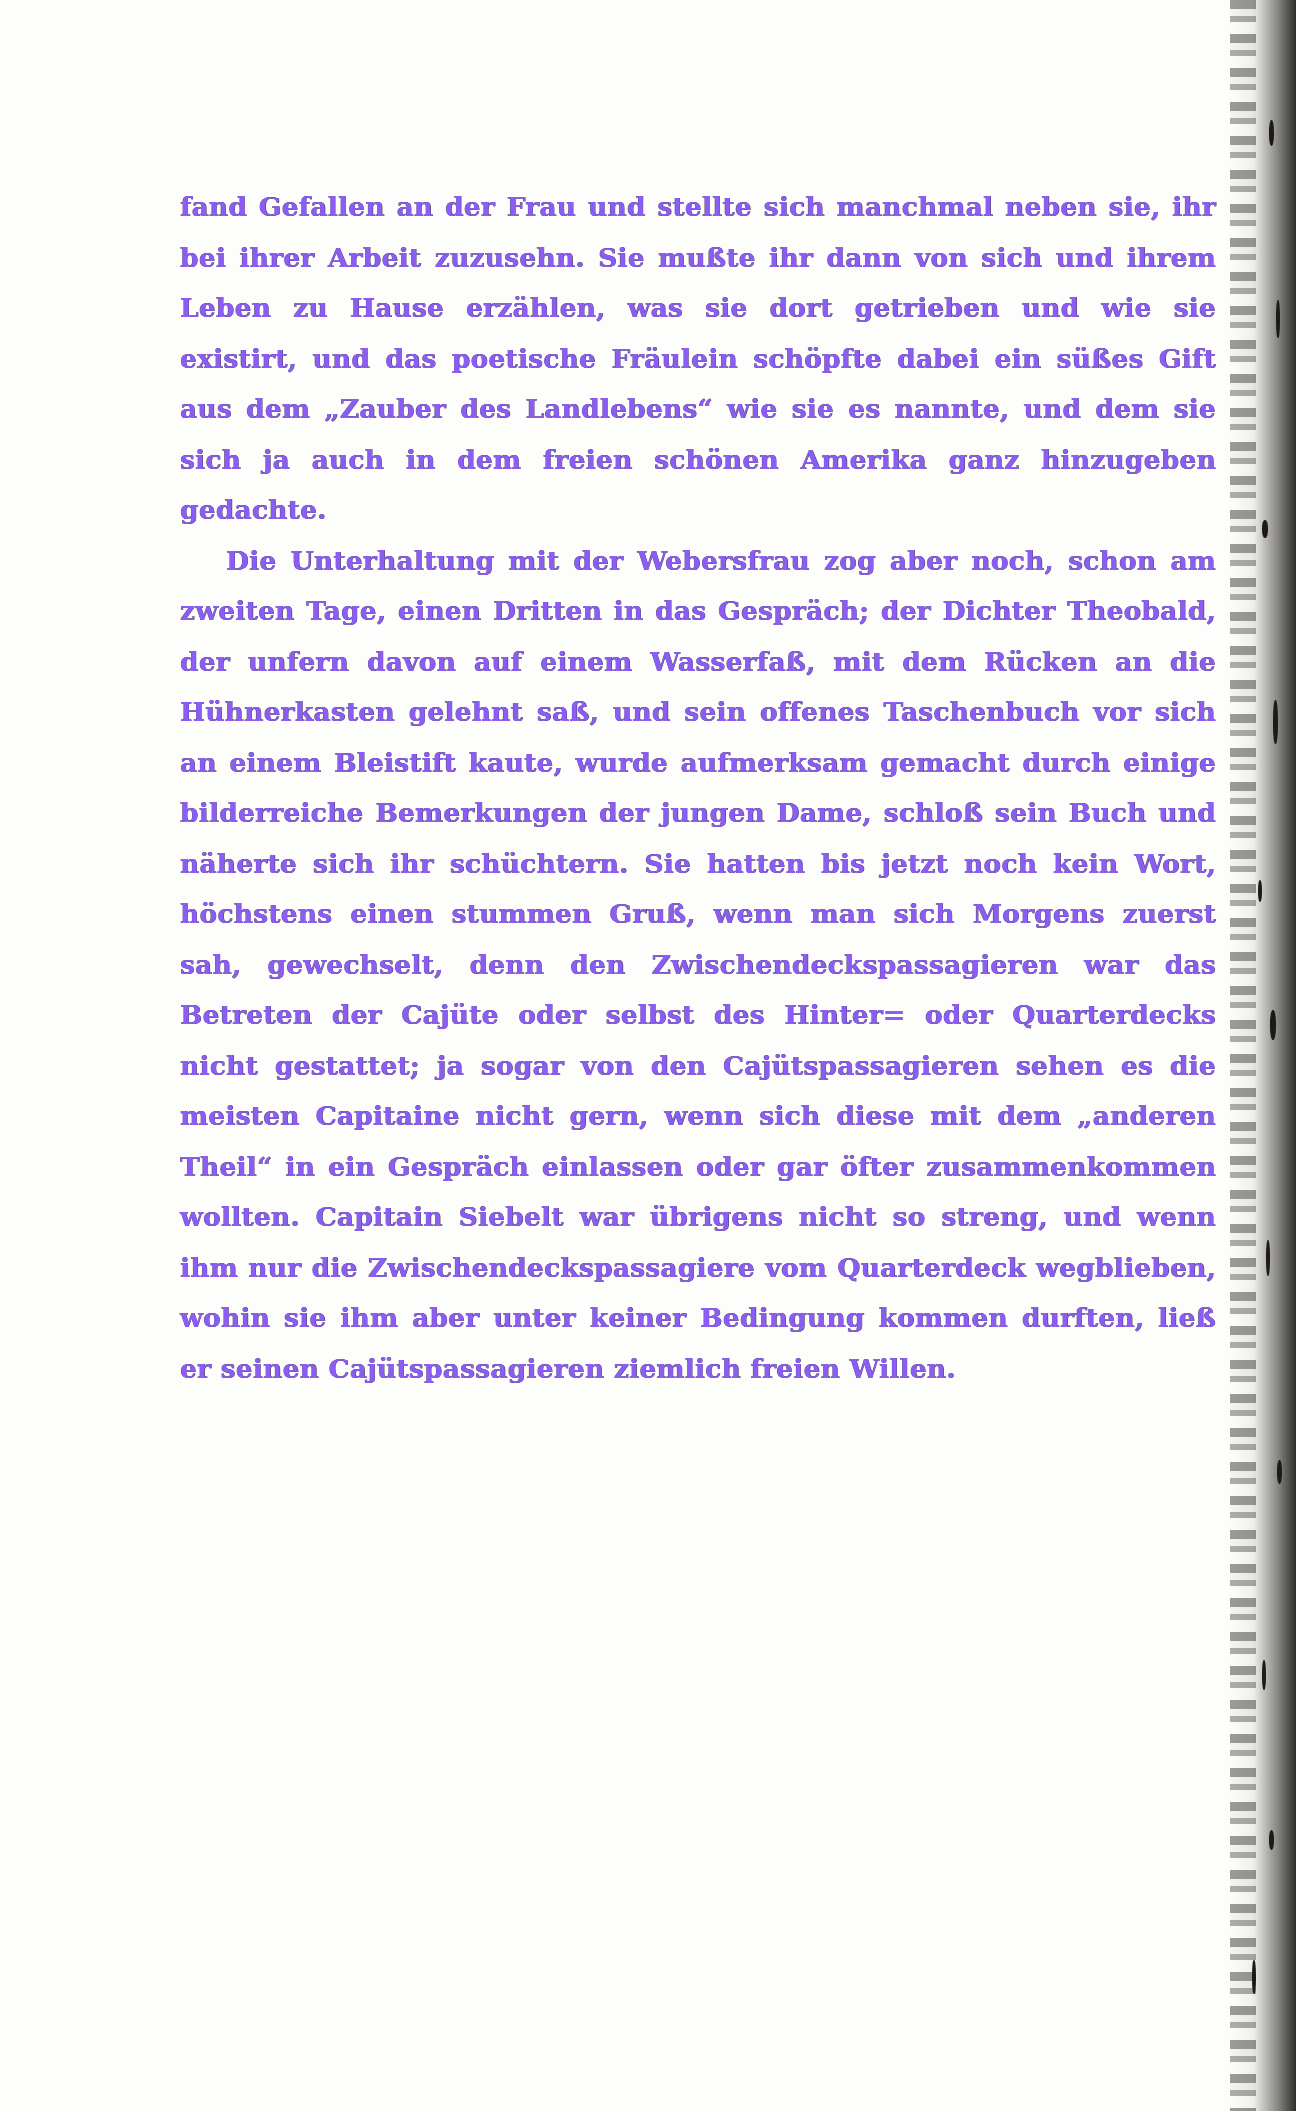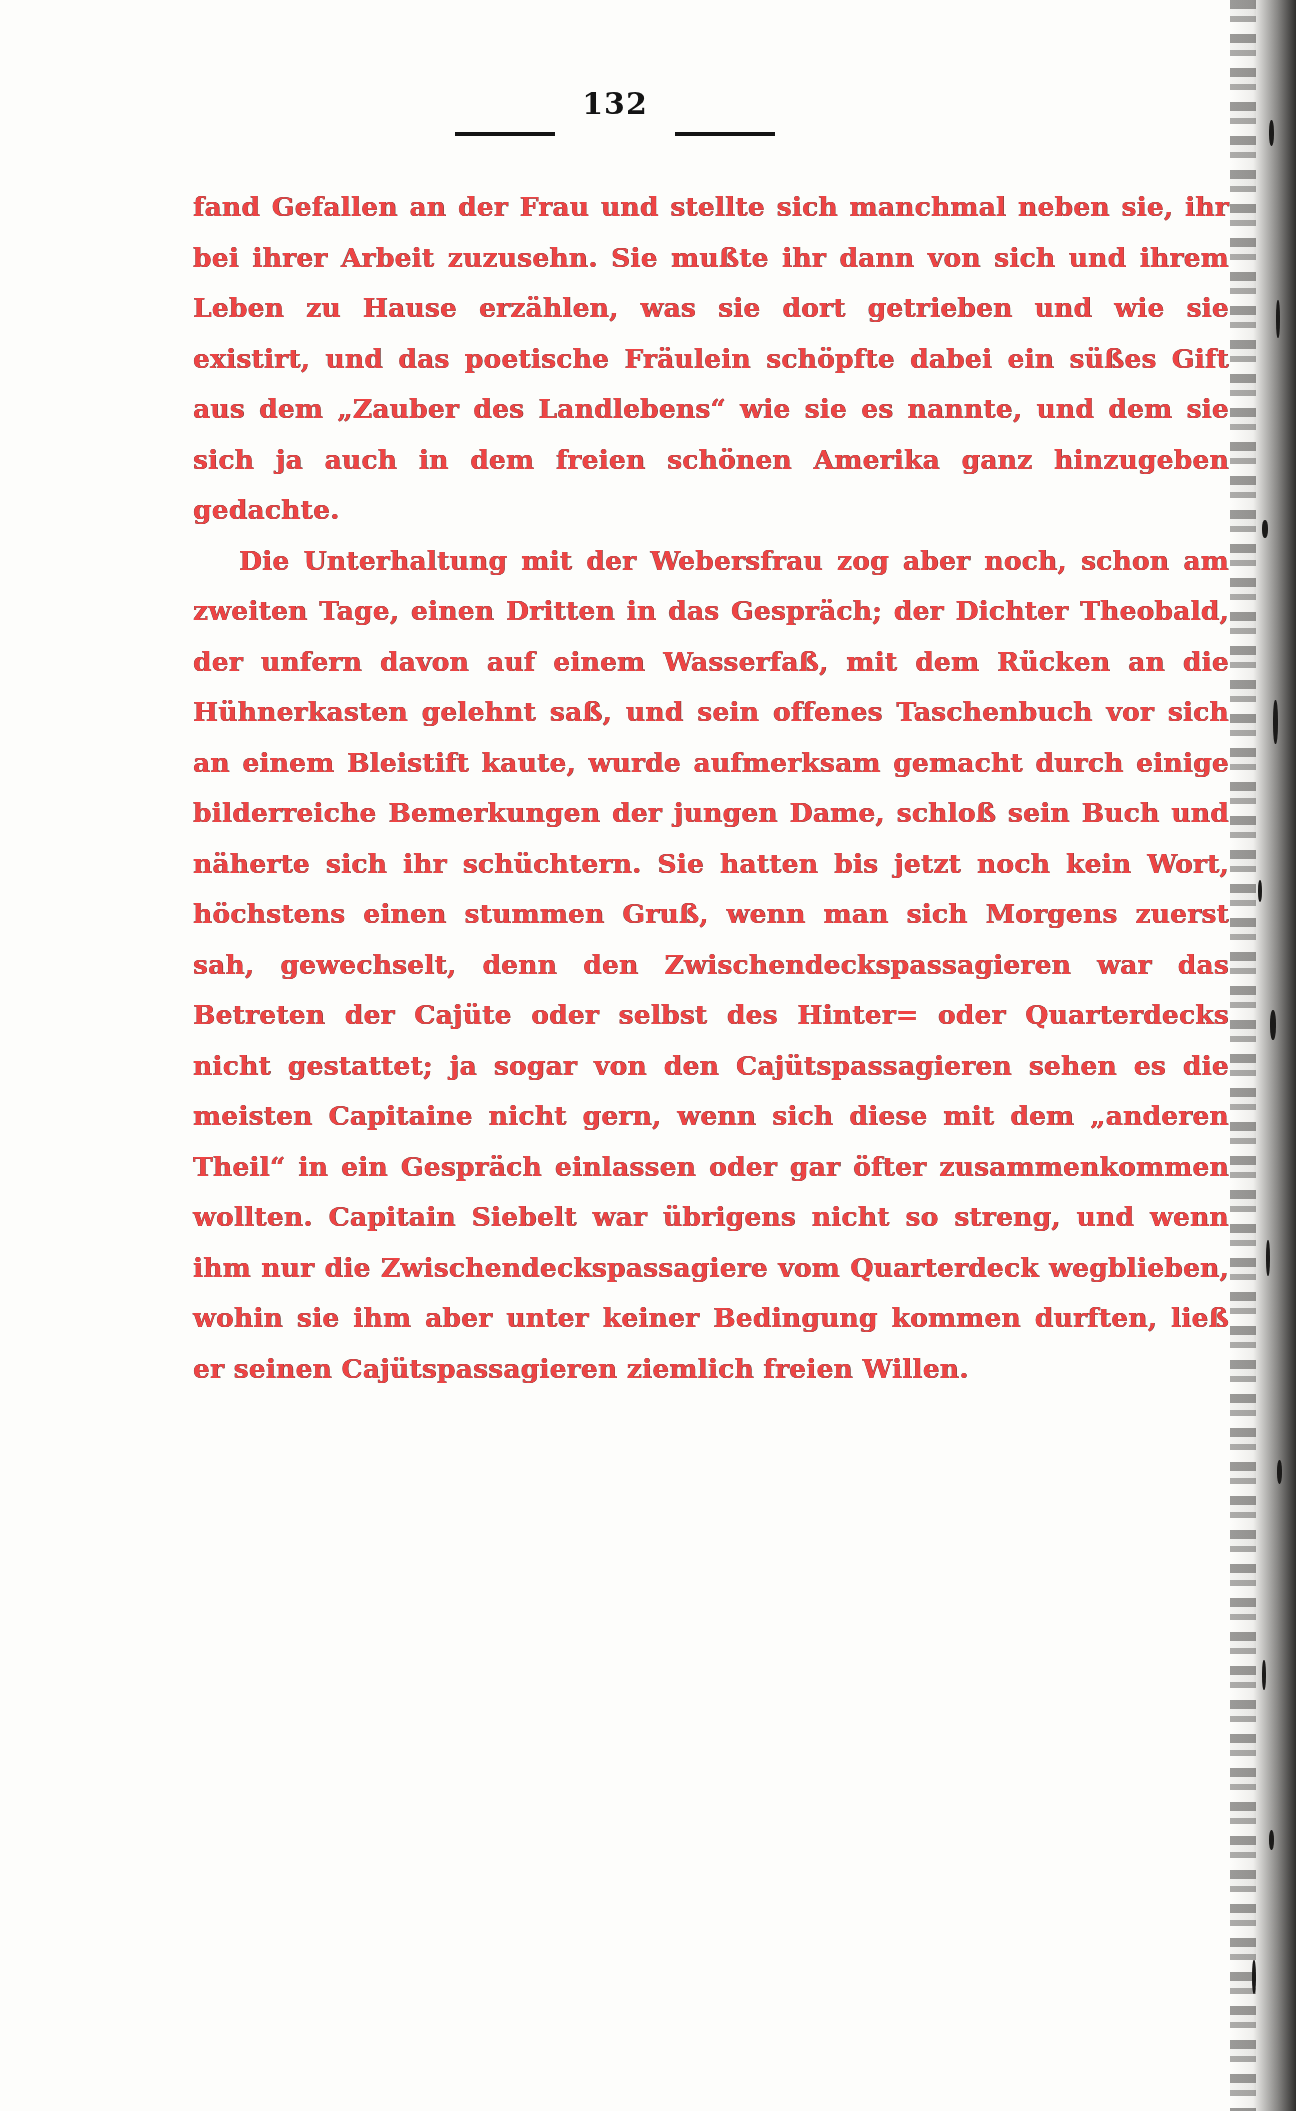--- a/index.html
+++ b/index.html
@@ -86,26 +86,26 @@
     background: #141414;
     width: 100px;
   }
   .rule-left { left: 50%; margin-left: -160px; }
   .rule-right { left: 50%; margin-left: 60px; }
 
   
   .textblock {
     position: absolute;
     top: 182px;
-    left: 193px;
+    left: 180px;
     width: 1036px;
     font-family: "DejaVu Serif", serif;
     font-size: 26.5px;
     line-height: 50.5px;
-    color: #ef4444;
+    color: #8b5cf6;
     text-align: justify;
     text-justify: inter-word;
     font-weight: 600;
     letter-spacing: 0.2px;
     -webkit-font-smoothing: none;
   }
   .textblock p {
     margin: 0;
     text-indent: 0;
   }
@@ -118,25 +118,20 @@
   }
   .textblock p:last-child {
     
   }
 </style>
 </head>
 <body>
 
 <div class="page">
 
-  <div class="header">
-    <span class="rule-left"></span>
-    <span class="folio">132</span>
-    <span class="rule-right"></span>
-  </div>
 
   <div class="textblock">
     <p>fand Gefallen an der Frau und stellte sich manchmal neben sie, ihr bei ihrer Arbeit zuzusehn. Sie mußte ihr dann von sich und ihrem Leben zu Hause erzählen, was sie dort getrieben und wie sie existirt, und das poetische Fräulein schöpfte dabei ein süßes Gift aus dem „Zauber des Landlebens“ wie sie es nannte, und dem sie sich ja auch in dem freien schönen Amerika ganz hinzugeben gedachte.</p>
     <p class="indent">Die Unterhaltung mit der Webersfrau zog aber noch, schon am zweiten Tage, einen Dritten in das Gespräch; der Dichter Theobald, der unfern davon auf einem Wasserfaß, mit dem Rücken an die Hühnerkasten gelehnt saß, und sein offenes Taschenbuch vor sich an einem Bleistift kaute, wurde aufmerksam gemacht durch einige bilderreiche Bemerkungen der jungen Dame, schloß sein Buch und näherte sich ihr schüchtern. Sie hatten bis jetzt noch kein Wort, höchstens einen stummen Gruß, wenn man sich Morgens zuerst sah, gewechselt, denn den Zwischendeckspassagieren war das Betreten der Cajüte oder selbst des Hinter= oder Quarterdecks nicht gestattet; ja sogar von den Cajütspassagieren sehen es die meisten Capitaine nicht gern, wenn sich diese mit dem „anderen Theil“ in ein Gespräch einlassen oder gar öfter zusammenkommen wollten. Capitain Siebelt war übrigens nicht so streng, und wenn ihm nur die Zwischendeckspassagiere vom Quarterdeck wegblieben, wohin sie ihm aber unter keiner Bedingung kommen durften, ließ er seinen Cajütspassagieren ziemlich freien Willen.</p>
   </div>
 
   <div class="scan-edge"></div>
   <div class="scan-edge-speckle"></div>
   <div class="scan-edge-flecks">
     <span class="fleck" style="right:22px; top:120px; width:5px; height:26px;"></span>

